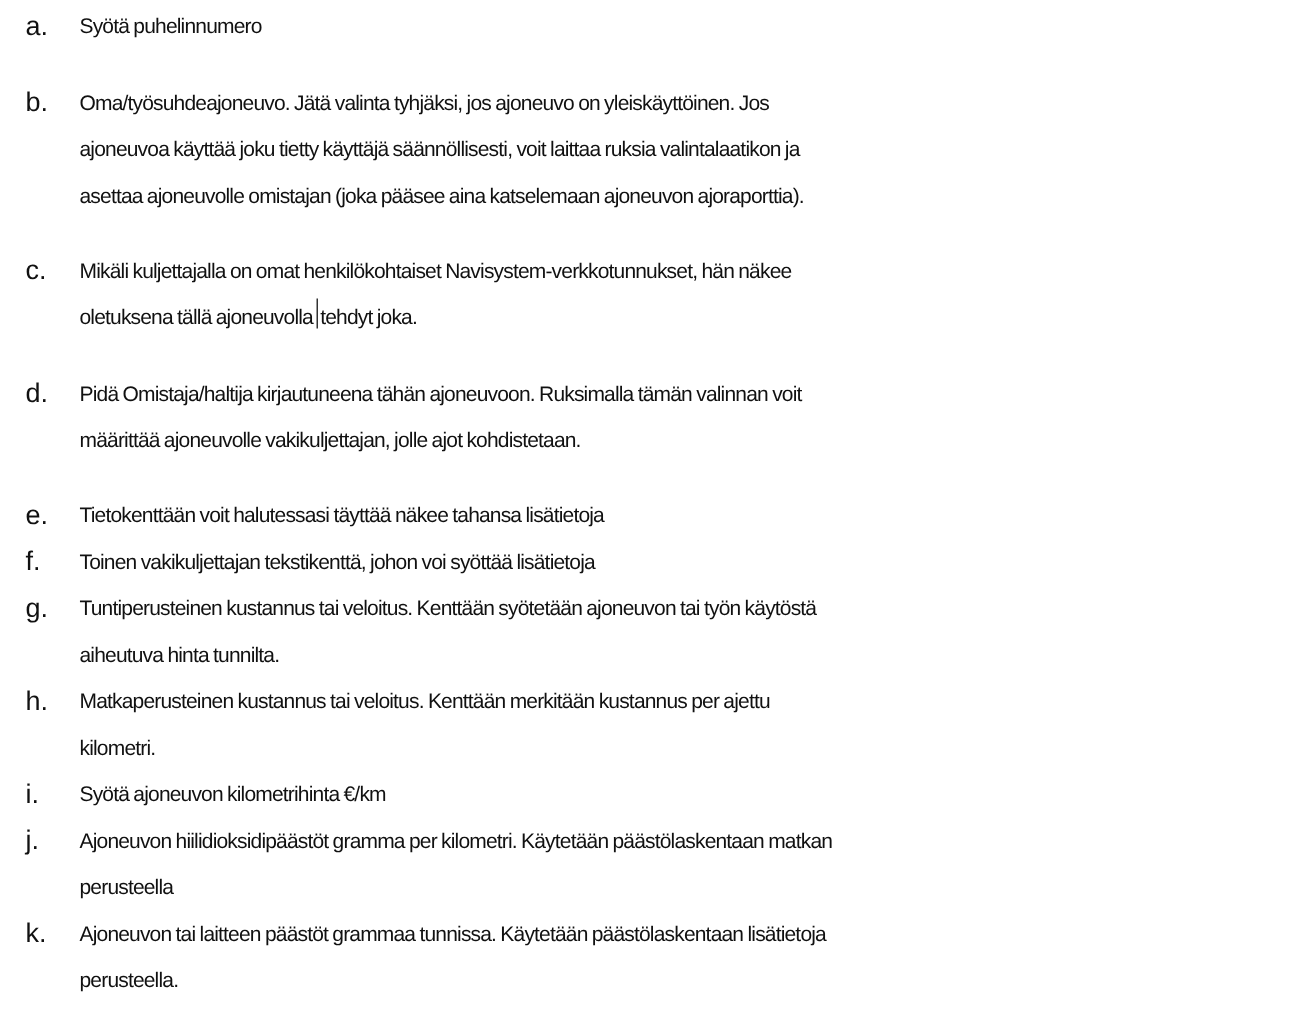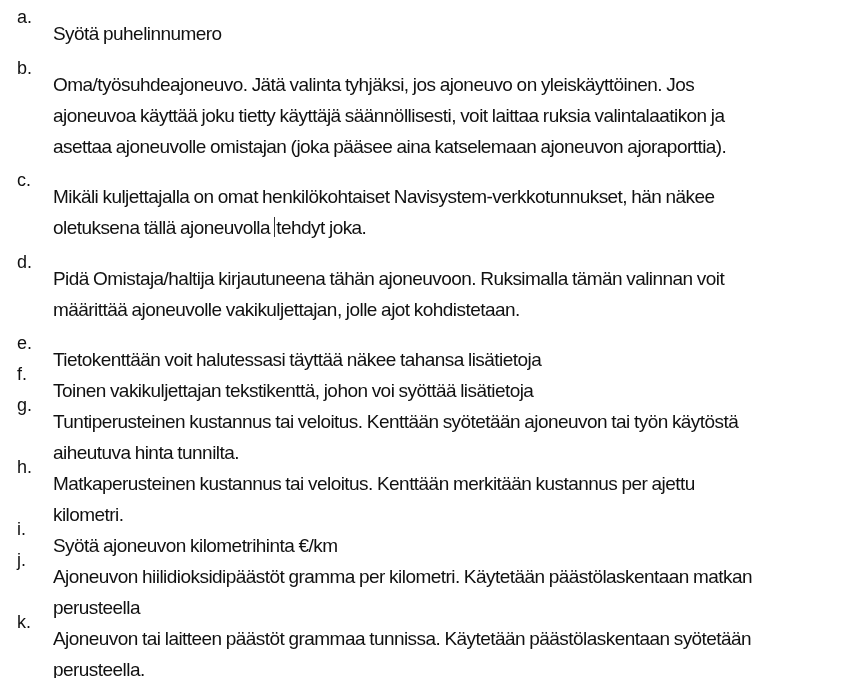--- a/index.html
+++ b/index.html
@@ -7,22 +7,22 @@
       width: 864px; height: 678px; overflow: hidden; position: relative;
       font-family: "Liberation Sans", sans-serif;
       color: #111111;
     }
     .item { position: absolute; left: 0; width: 864px; }
     .label {
       position: absolute; left: 17px; top: 0;
       font-size: 18px; line-height: 31px;
     }
     .text {
-      position: absolute; left: 53px; top: 16px; width: 805px;
-      font-size: 19px; line-height: 31px;
+      position: absolute; left: 53px; top: 0; width: 805px;
+      font-size: 14px; line-height: 31px;
       letter-spacing: -0.55px; word-spacing: -0.5px;
       white-space: pre-line;
     }
     .caret { display: inline-block; width: 1px; height: 20px; background: #333; vertical-align: -3px; margin: 0 1px 0 0; }
   </style>
 </head>
 <body>
 
 <div>
   <div class="item" style="top:2px">
@@ -67,16 +67,16 @@
     <span class="label">i.</span>
     <span class="text">Syötä ajoneuvon kilometrihinta €/km</span>
   </div>
   <div class="item" style="top:545px">
     <span class="label">j.</span>
     <span class="text">Ajoneuvon hiilidioksidipäästöt gramma per kilometri. Käytetään päästölaskentaan matkan
 perusteella</span>
   </div>
   <div class="item" style="top:607px">
     <span class="label">k.</span>
-    <span class="text">Ajoneuvon tai laitteen päästöt grammaa tunnissa. Käytetään päästölaskentaan syötetään
+    <span class="text">Ajoneuvon tai laitteen päästöt grammaa tunnissa. Käytetään päästölaskentaan lisätietoja
 perusteella.</span>
   </div>
 </div>
 
 </body></html>

